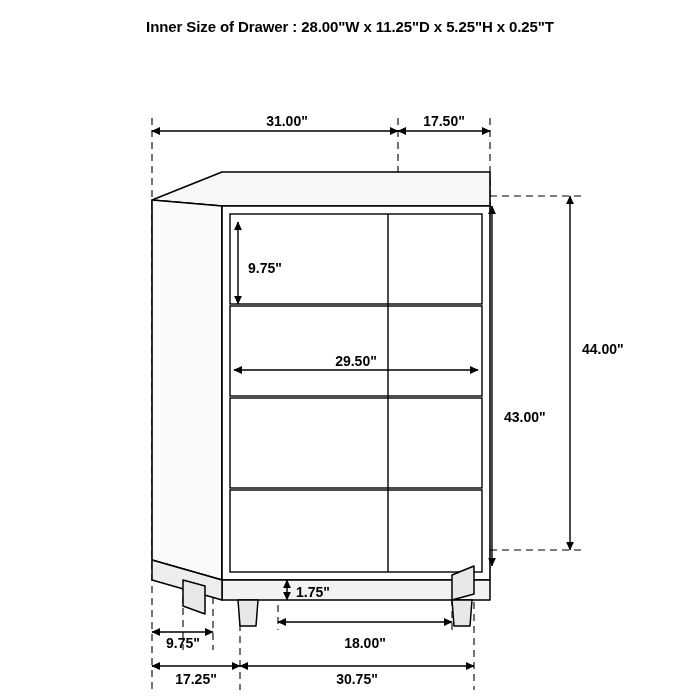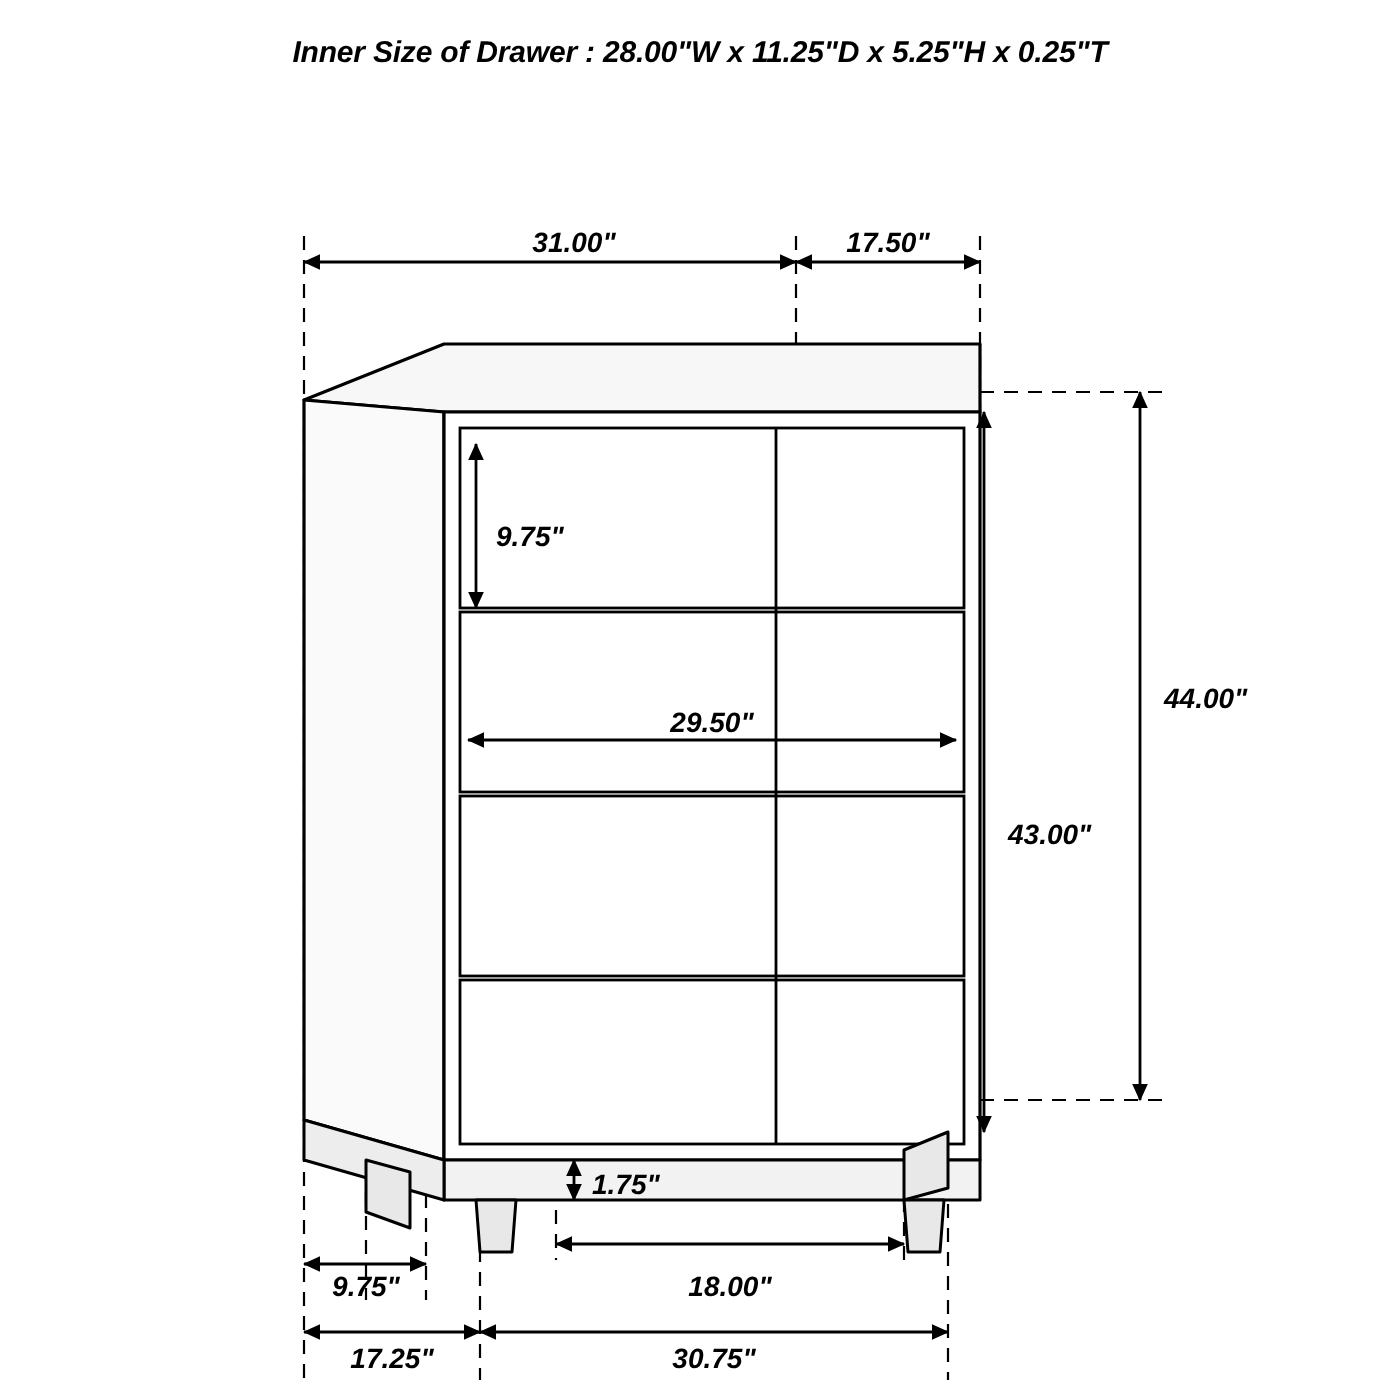--- a/index.html
+++ b/index.html
@@ -12,21 +12,20 @@
     height: 700px;
     font-family: "Liberation Sans", sans-serif;
     color: #000000;
     position: relative;
     overflow: hidden;
   }
   #stage {
     position: relative;
     width: 648px;
     height: 700px;
-    font-style: italic;
   }
   .title {
     position: absolute;
     top: 18px;
     left: 0;
     width: 700px;
     text-align: center;
     font-size: 15px;
     font-weight: bold;
     letter-spacing: -0.1px;

